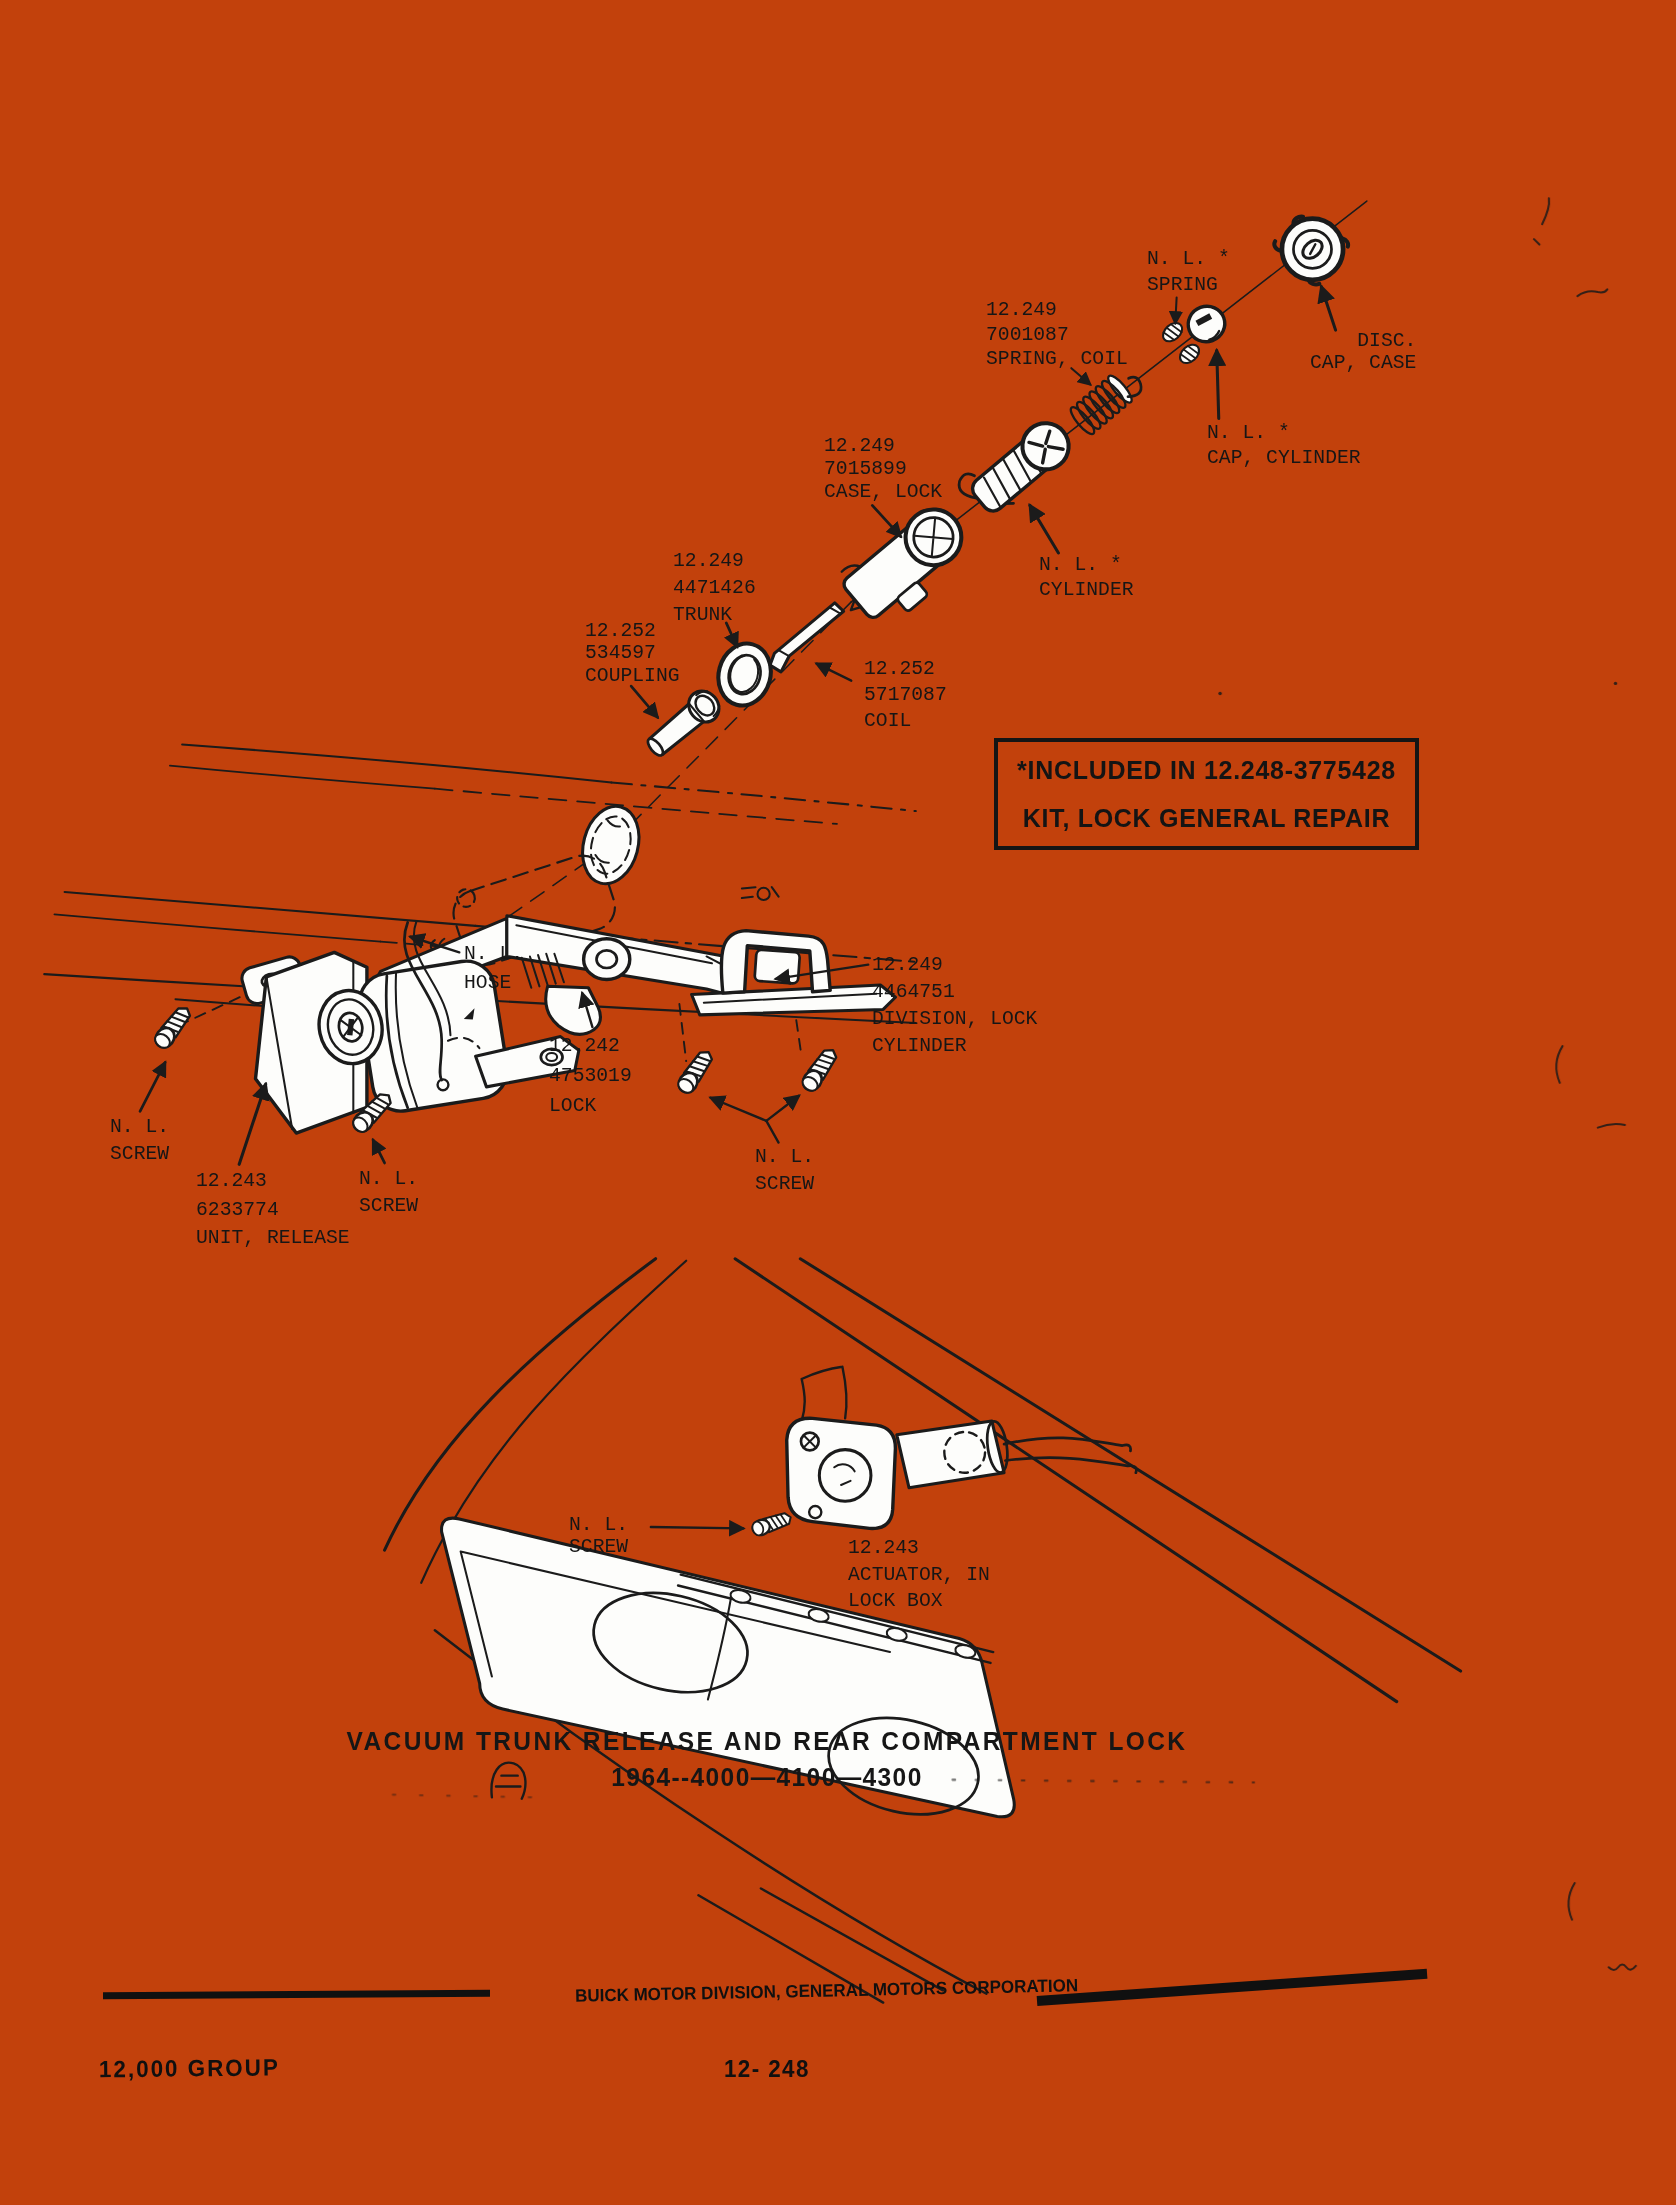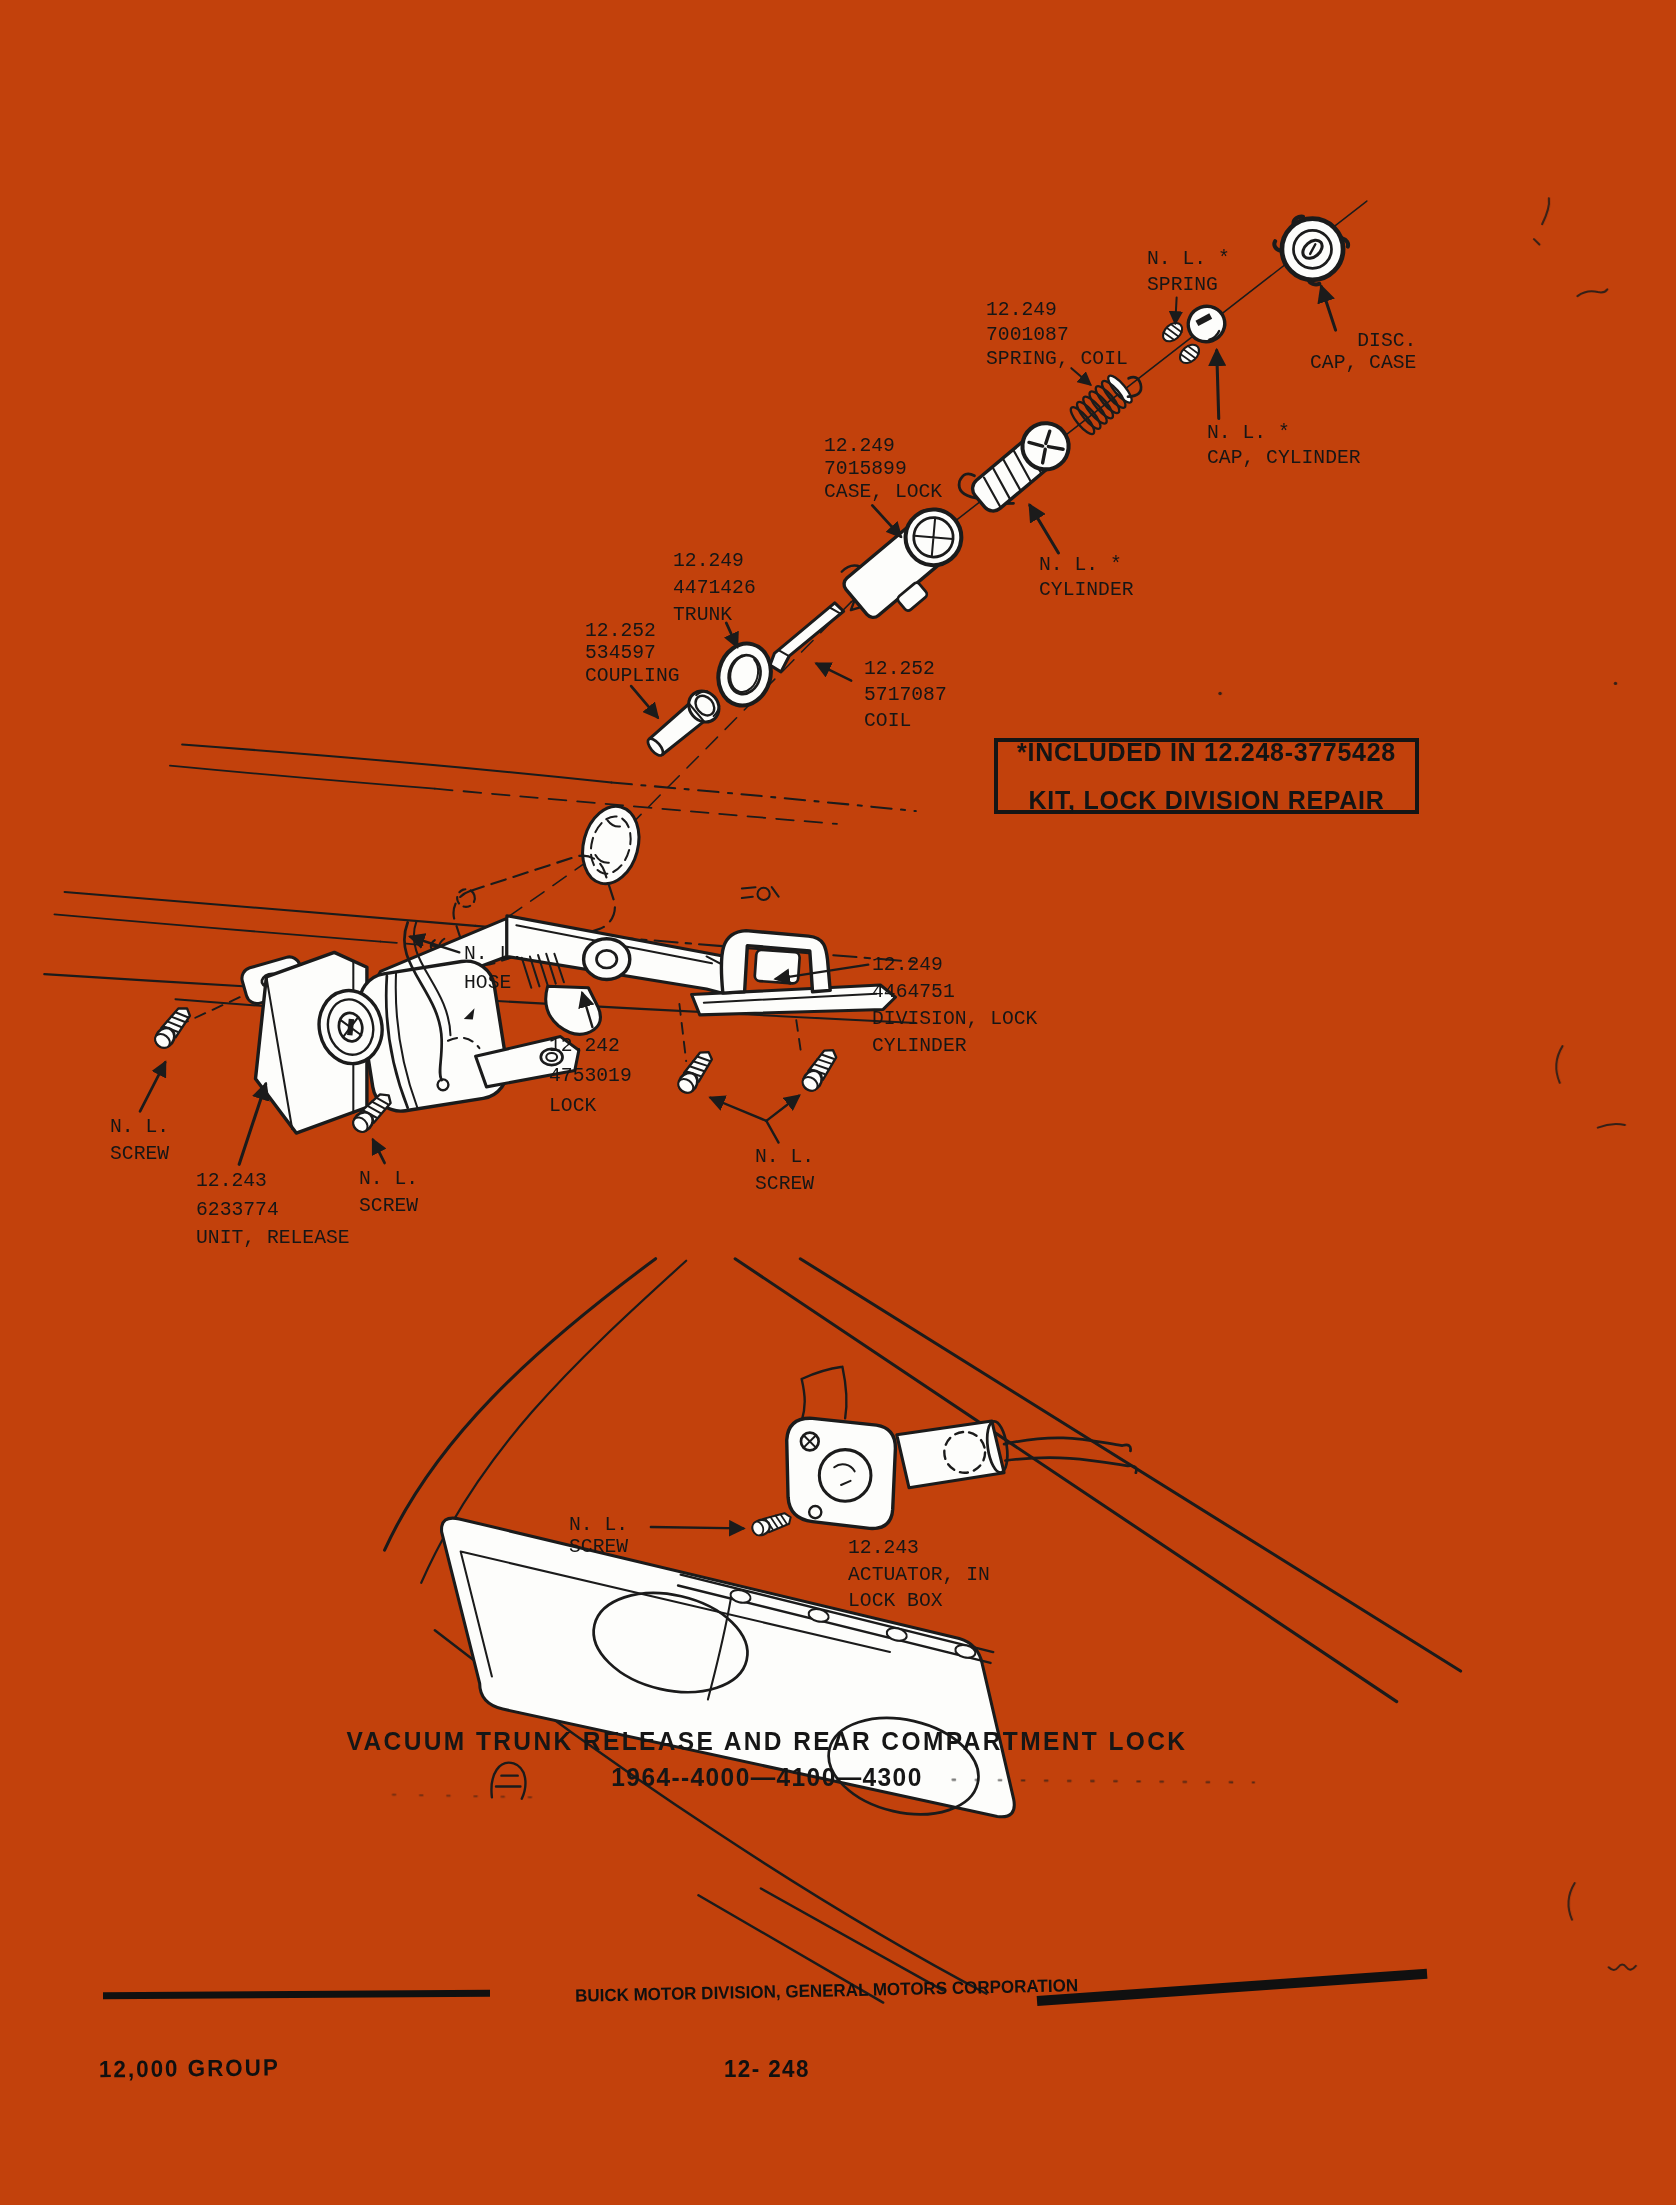--- a/index.html
+++ b/index.html
@@ -8,21 +8,21 @@
     font-family:"Liberation Sans",sans-serif;color:#1b1b1b;overflow:hidden;
   }
   svg.art{position:absolute;left:0;top:0;width:1676px;height:2205px;}
   .ink{stroke:#1b1b1b;fill:none;stroke-linecap:round;stroke-linejoin:round;}
   .wfill{fill:#fdfdfb;}
   .part-label{
     position:absolute;font-family:"Liberation Mono","DejaVu Sans Mono",monospace;
     font-size:19.7px;line-height:26px;color:#161616;white-space:pre;letter-spacing:0px;
   }
   .note-box{
-    position:absolute;left:994px;top:738px;width:425px;height:76px;
+    position:absolute;left:994px;top:738px;width:425px;height:112px;
     border:4.1px solid #151515;box-sizing:border-box;display:flex;flex-direction:column;
     align-items:center;justify-content:center;gap:20px;
   }
   .note-box div{font-weight:700;font-size:25px;letter-spacing:0.7px;line-height:28.5px;color:#141414;transform:scaleY(1.02);}
   .caption-title{
     position:absolute;left:767px;top:1728px;transform:translateX(-50%) scaleY(1.05);
     font-weight:700;font-size:24.5px;letter-spacing:2.4px;color:#161616;white-space:nowrap;
   }
   .caption-sub{
     position:absolute;left:767px;top:1764px;transform:translateX(-50%) scaleY(1.05);
@@ -315,21 +315,21 @@
       <div class="part-label" style="left: 110px; top: 1114px; line-height: 26.5px;"><div>N. L.</div><div>SCREW</div></div>
       <div class="part-label" style="left: 196px; top: 1167px; line-height: 28.5px;"><div>12.243</div><div>6233774</div><div>UNIT, RELEASE</div></div>
       <div class="part-label" style="left: 359px; top: 1166px; line-height: 27px;"><div>N. L.</div><div>SCREW</div></div>
       <div class="part-label" style="left: 755px; top: 1144px; line-height: 27px;"><div>N. L.</div><div>SCREW</div></div>
       <div class="part-label" style="left: 569px; top: 1514px; line-height: 22.4px;"><div>N. L.</div><div>SCREW</div></div>
       <div class="part-label" style="left: 848px; top: 1535px; line-height: 26.5px;"><div>12.243</div><div>ACTUATOR, IN</div><div>LOCK BOX</div></div>
     </div>
 
   <div class="note-box">
     <div>*INCLUDED IN 12.248-3775428</div>
-    <div>KIT, LOCK DIVISION REPAIR</div>
+    <div>KIT, LOCK GENERAL REPAIR</div>
   </div>
 
   <div class="caption-title">VACUUM TRUNK RELEASE AND REAR COMPARTMENT LOCK</div>
   <div class="caption-sub">1964--4000—4100—4300</div>
 
   <div class="footer-bar" style="left:103px;top:1991px;width:387px;height:6.8px;transform:rotate(-0.4deg);"></div>
   <div class="footer-company">BUICK MOTOR DIVISION, GENERAL MOTORS CORPORATION</div>
   <div class="footer-bar" style="left:1037px;top:1996px;width:391px;height:9.5px;transform:rotate(-4deg);transform-origin:left center;"></div>
   <div class="footer-group">12,000 GROUP</div>
   <div class="footer-page">12- 248</div>

